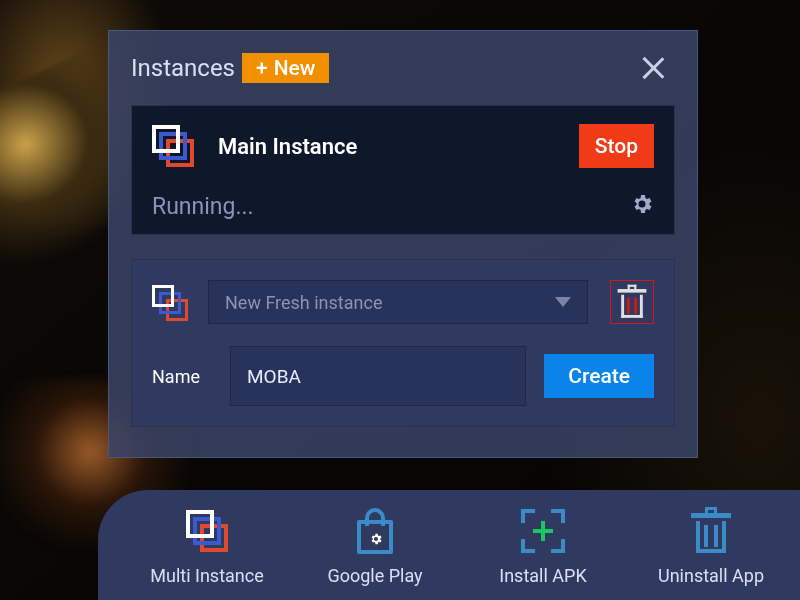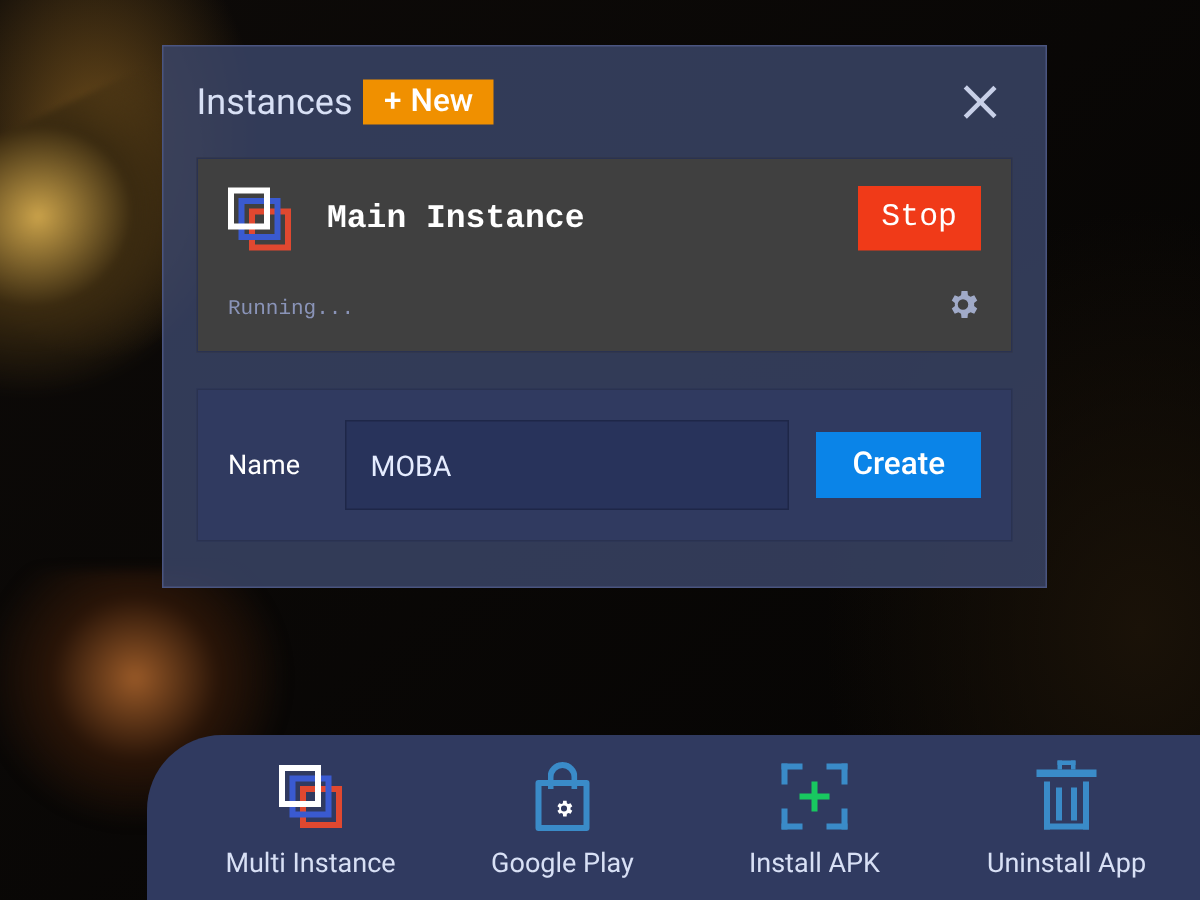--- a/index.html
+++ b/index.html
@@ -80,25 +80,24 @@
       content:"";
       position:absolute;
       left:13px; top:0;
       width:2.5px; height:28px;
       background:#c8d0e8;
     }
     .close-x::before{ transform: rotate(45deg); }
     .close-x::after{ transform: rotate(-45deg); }
 
     .panel {
-      background: #404040;
+      background: #0f172a;
       border: 1px solid #2a3250;
       padding: 18px 20px 14px 20px;
       margin-bottom: 24px;
-      font-family: Liberation Mono, monospace;
     }
 
     .instance-row1 {
       display: flex;
       align-items: center;
       gap: 24px;
       margin-bottom: 24px;
     }
     .instance-name {
       font-size: 22px;
@@ -113,21 +112,21 @@
       font-weight: 500;
       padding: 10px 16px;
       cursor: pointer;
     }
     .instance-row2 {
       display: flex;
       align-items: center;
     }
     .running {
       color: #8a94b8;
-      font-size: 14px;
+      font-size: 23px;
       text-align: right;
     }
     .gear-icon {
       margin-left: auto;
       cursor: pointer;
       color: #a0aac8;
     }
 
     .panel2{
       background: #303a60;
@@ -314,20 +313,40 @@
       <div class="running">Running...</div>
       <div class="gear-icon">
         <svg width="24" height="24" viewBox="0 0 24 24" fill="currentColor">
           <path d="M19.4 13a7.5 7.5 0 000-2l2.1-1.6-2-3.5-2.5 1a7.3 7.3 0 00-1.7-1L15 3h-4l-.3 2.9a7.3 7.3 0 00-1.7 1l-2.5-1-2 3.5L6.6 11a7.5 7.5 0 000 2l-2.1 1.6 2 3.5 2.5-1a7.3 7.3 0 001.7 1L11 21h4l.3-2.9a7.3 7.3 0 001.7-1l2.5 1 2-3.5zM12 15.5A3.5 3.5 0 1115.5 12 3.5 3.5 0 0112 15.5z"></path>
         </svg>
       </div>
     </div>
   </div>
 
   <div class="panel2">
+    <div class="row-a">
+      <div class="layers-icon layers-sm">
+        <span></span>
+          <span></span>
+          <span></span>
+      </div>
+      <div class="select-box">
+        <span>New Fresh instance</span>
+        <span class="select-caret"></span>
+      </div>
+      <div class="delete-btn">
+        <div class="trash-icon red sm">
+          <div class="knob"></div>
+            <div class="lid"></div>
+            <div class="body"></div>
+          <div class="bar b1"></div>
+            <div class="bar b2"></div>
+        </div>
+      </div>
+    </div>
     <div class="row-b">
       <div class="name-label">Name</div>
       <input class="name-input" value="MOBA" style="">
       <div class="create-btn">Create</div>
     </div>
   </div>
 </div>
 
 <div class="toolbar">
   <div class="tool-item">

